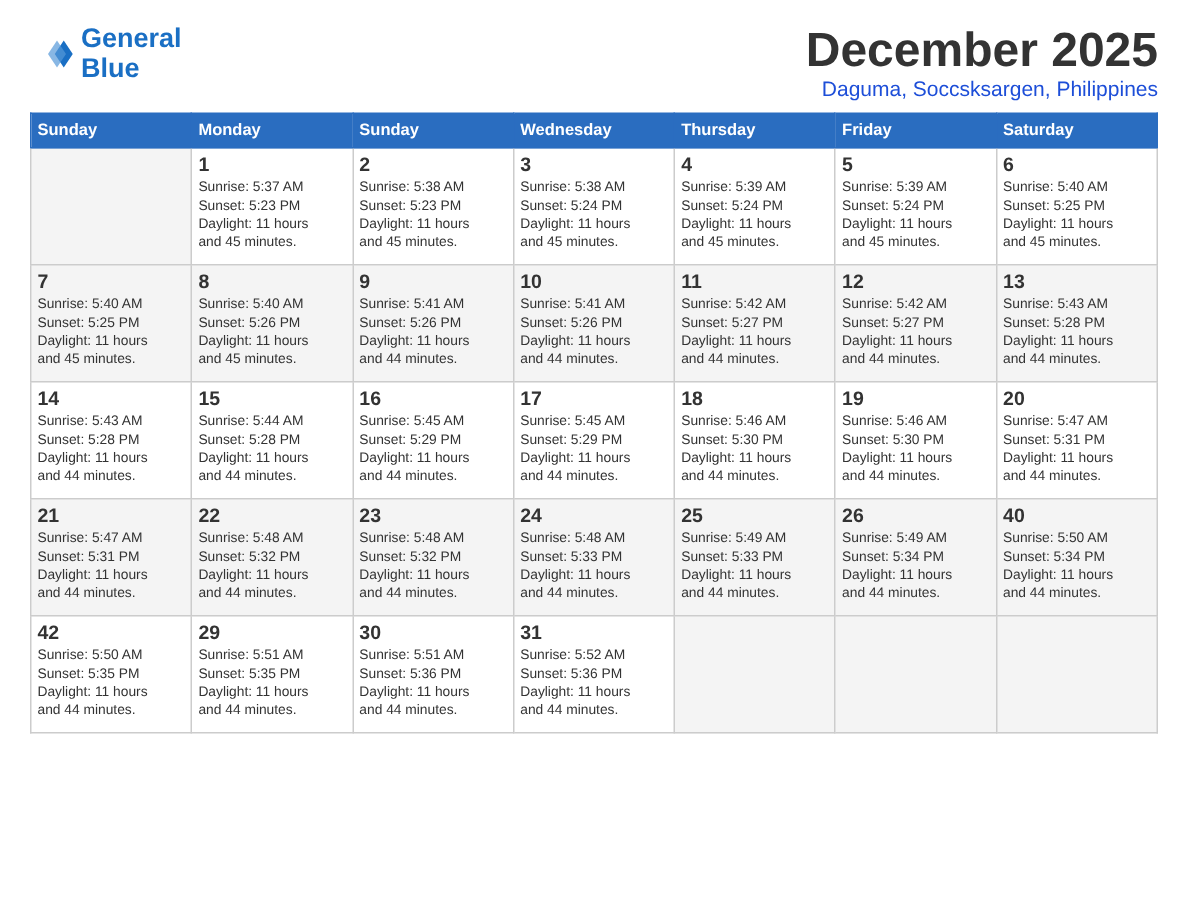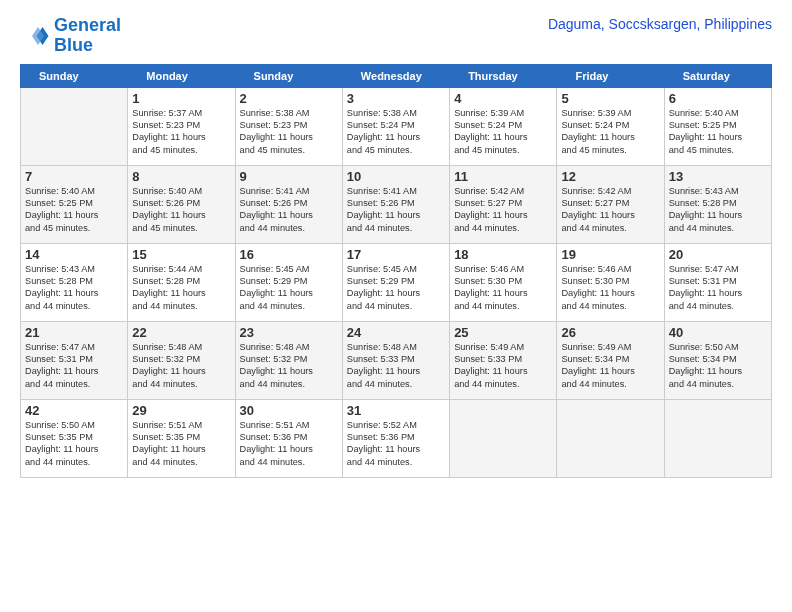--- a/index.html
+++ b/index.html
@@ -54,21 +54,21 @@
       color: #1d4ed8;
     }
     .calendar-table {
       width: 100%;
       border-collapse: collapse;
       font-size: 10px;
     }
     .calendar-table thead th {
       background: #2a6dc0;
       color: #fff;
-      padding: 5px 18px;
+      padding: 5px 4px;
       font-size: 11px;
       font-weight: bold;
       border: 1px solid #2a6dc0;
       text-align: left;
     }
     .calendar-table tbody td {
       border: 1px solid #ccc;
       vertical-align: top;
       padding: 3px 4px;
       width: calc(100% / 7);
@@ -108,20 +108,21 @@
       <svg class="logo-icon" viewBox="0 0 40 40">
         <polygon points="30,8 38,20 30,32 22,20" fill="#1a6fc4"></polygon>
         <polygon points="24,8 32,20 24,32 16,20" fill="#5599d8" opacity="0.7"></polygon>
       </svg>
       <div class="logo-text">
         <div><span>General</span></div>
         <div style="color:#1a6fc4"><span>Blue</span></div>
       </div>
     </div>
     <div class="title-block">
+      <div class="main-title">December 2025</div>
       <div class="subtitle">Daguma, Soccsksargen, Philippines</div>
     </div>
   </div>
 
   <table class="calendar-table">
     <thead>
       <tr>
       <th>Sunday</th>
           <th>Monday</th>
           <th>Sunday</th>

